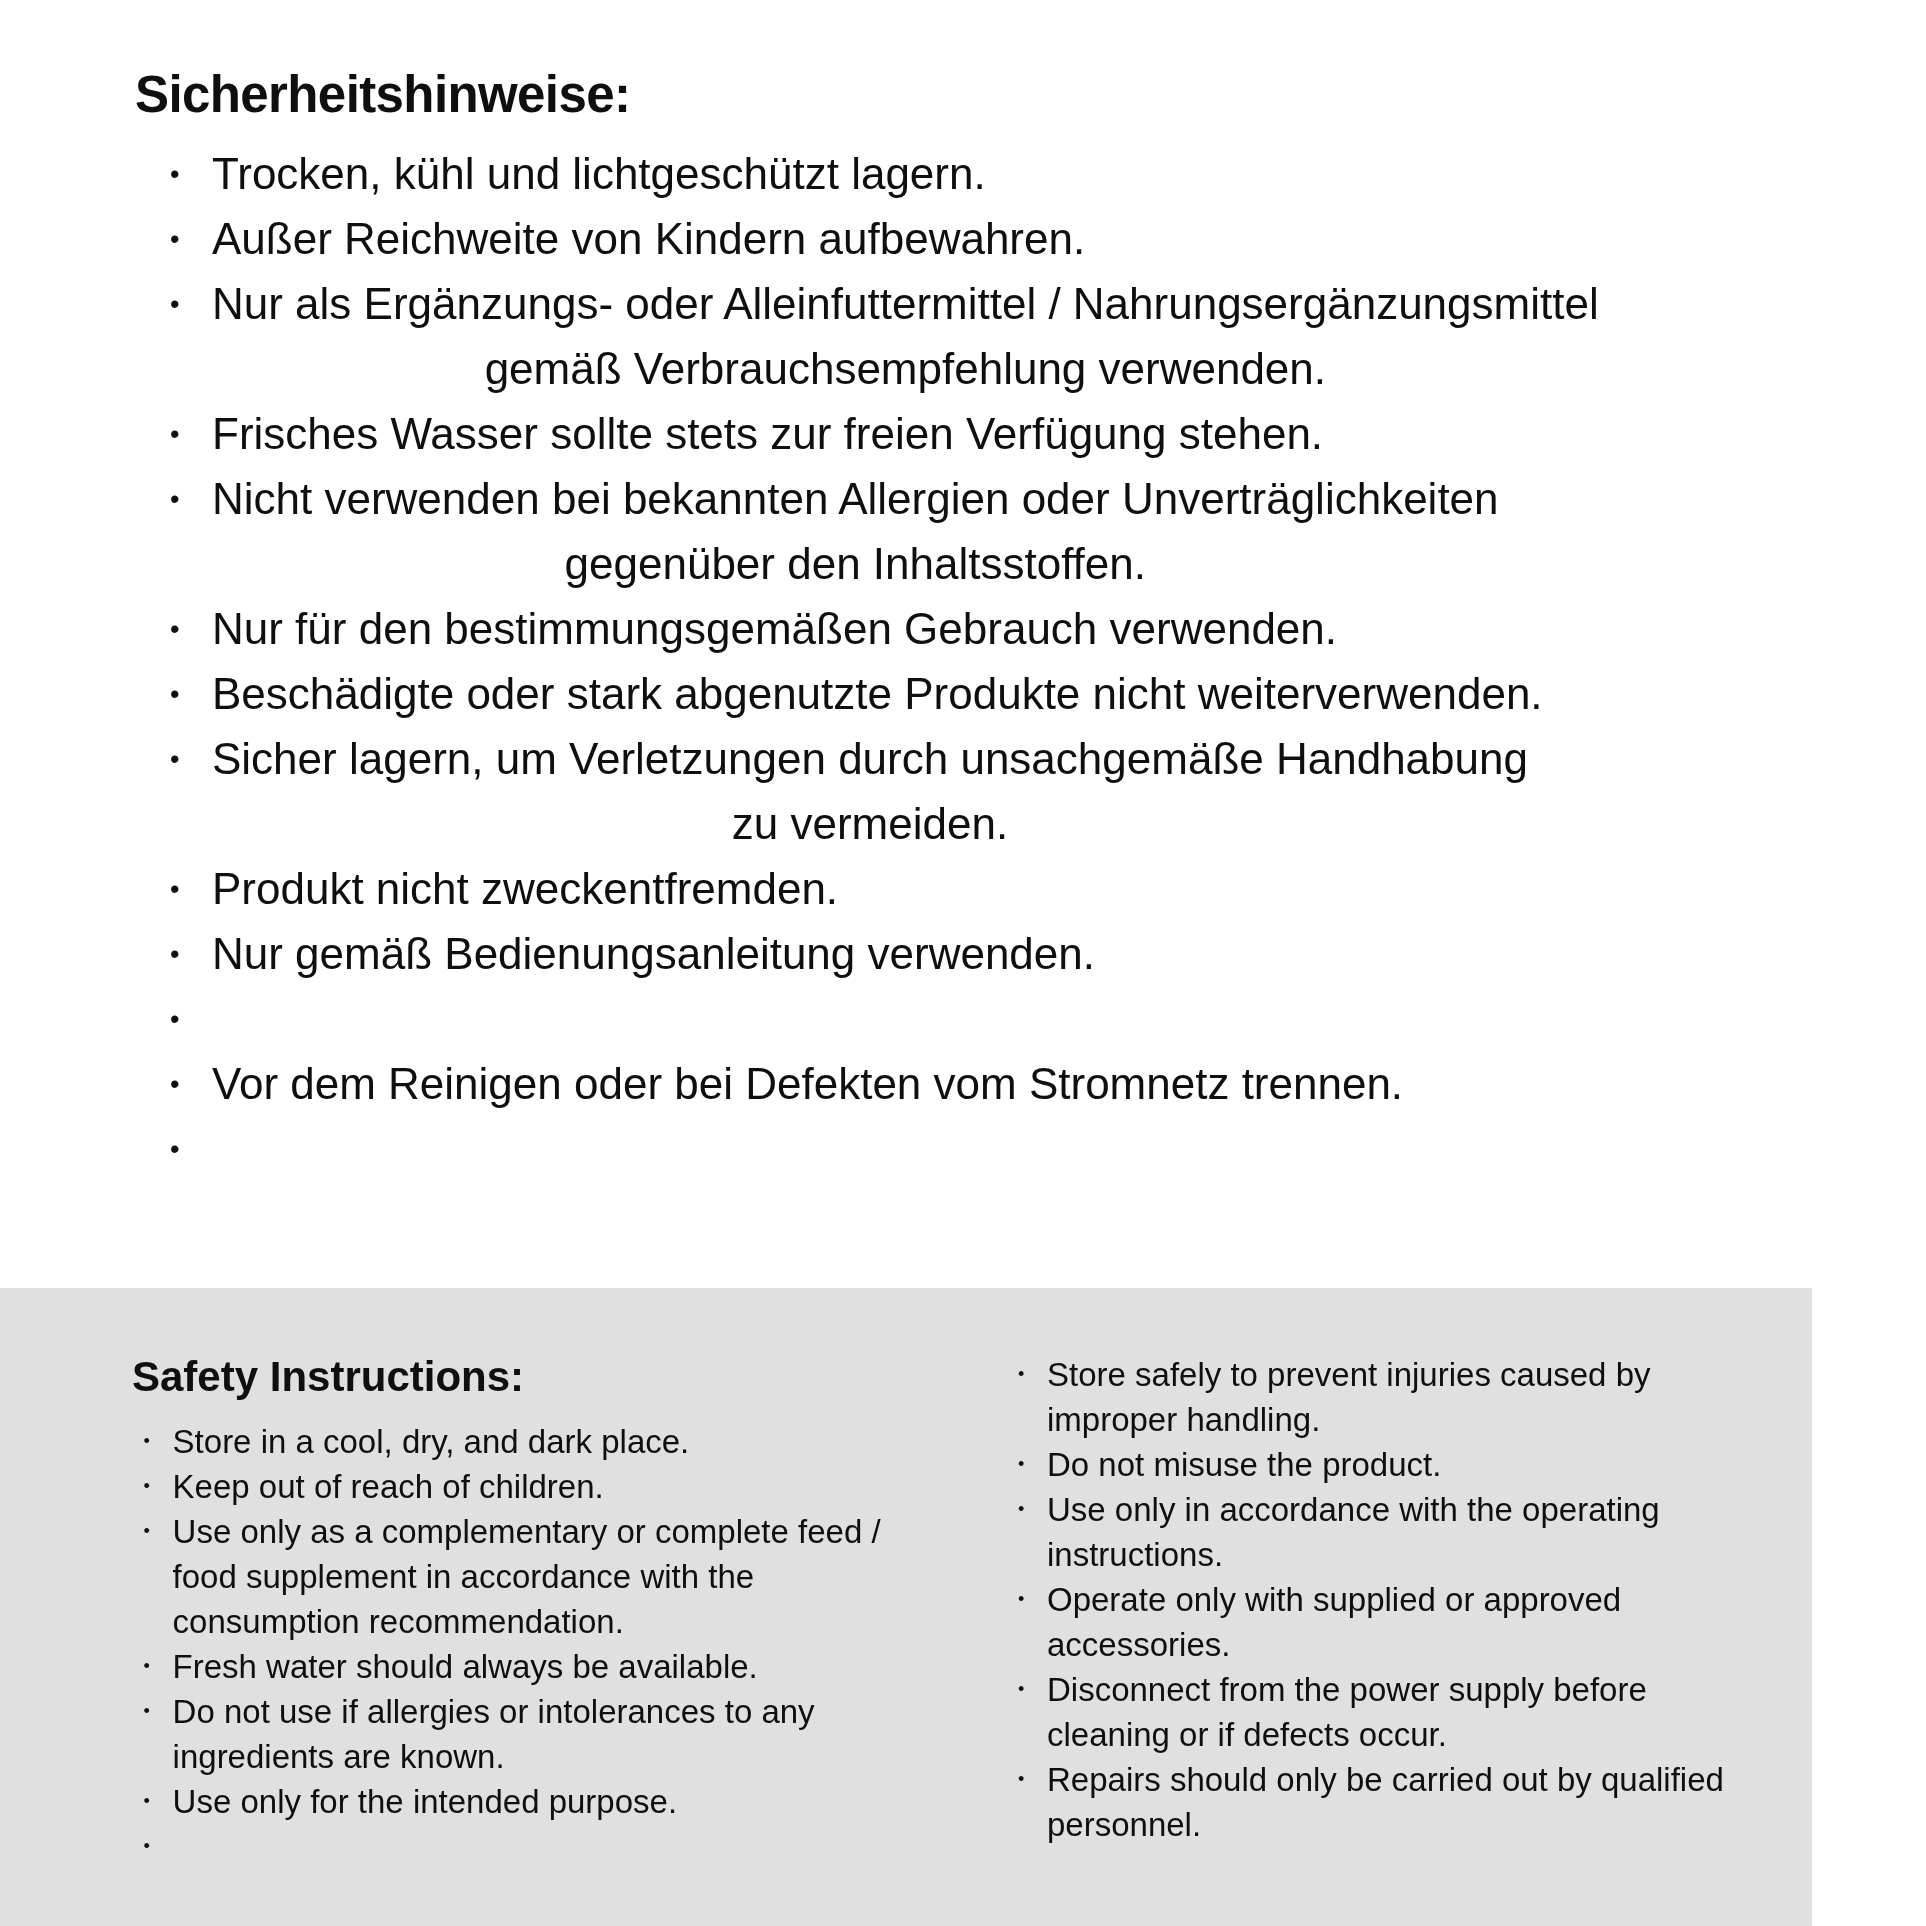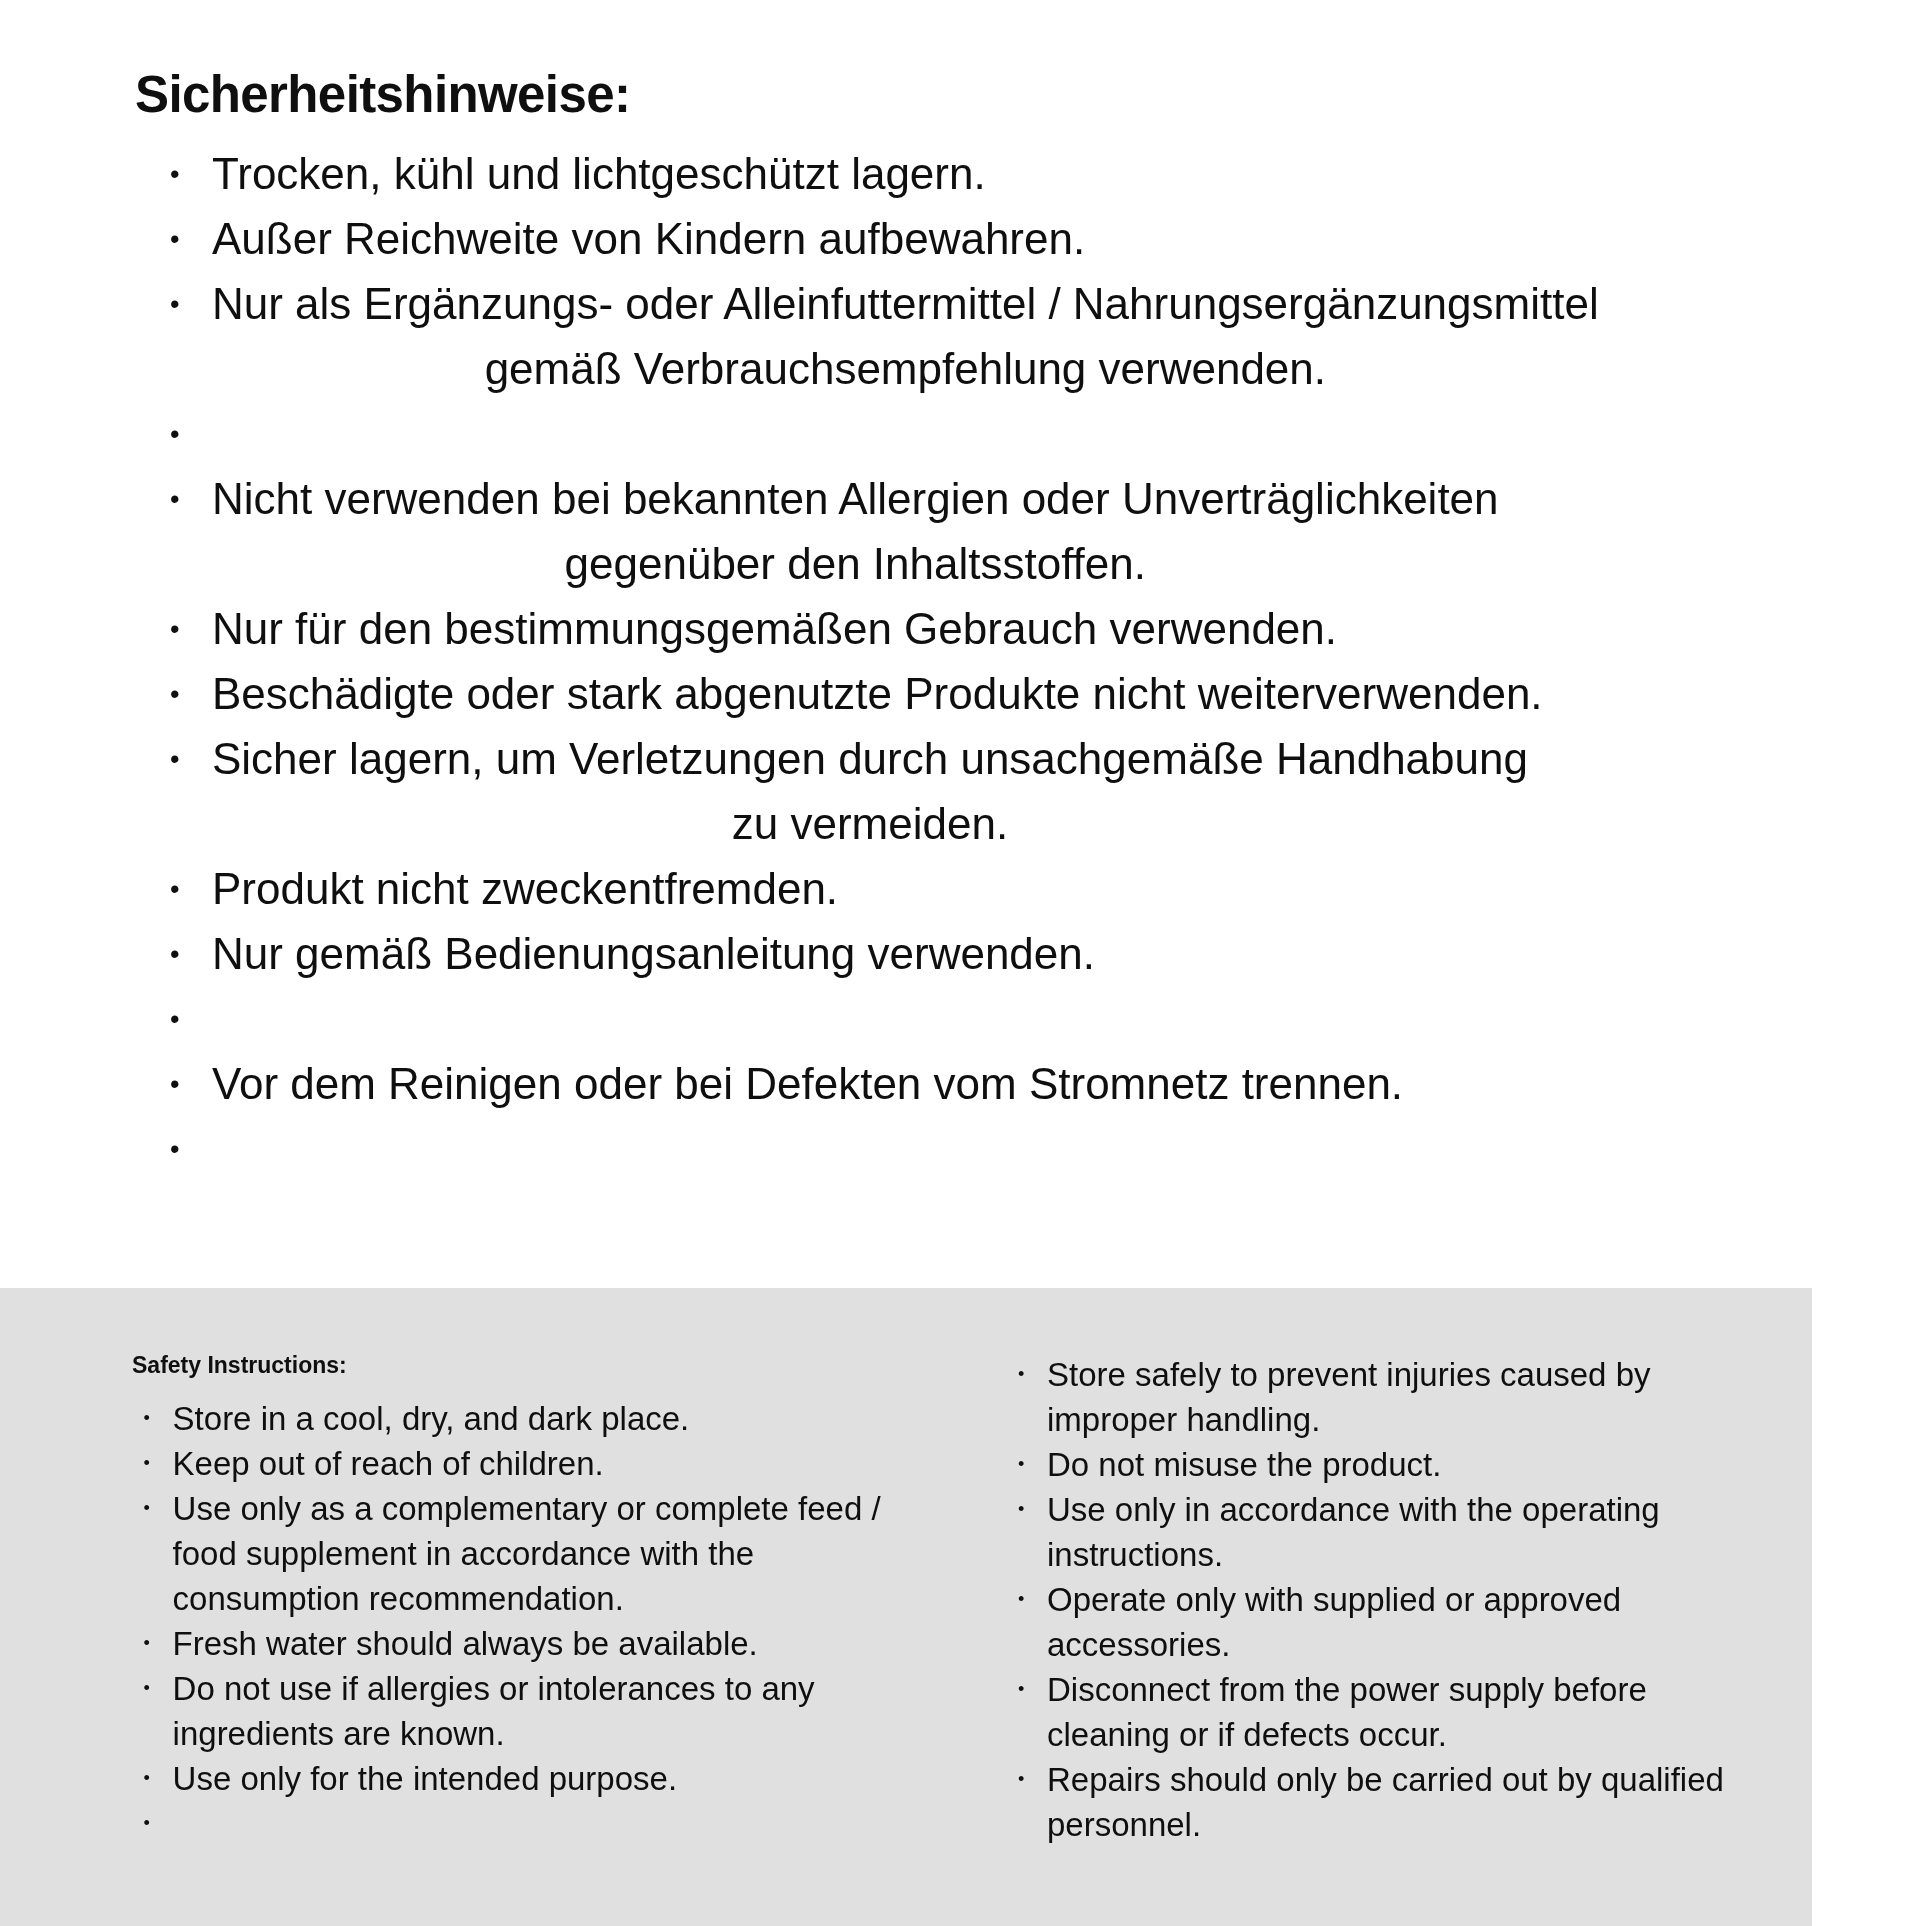--- a/index.html
+++ b/index.html
@@ -64,21 +64,21 @@
   }
   .en-col-left {
     flex: 0 0 886px;
     box-sizing: border-box;
   }
   .en-col-right {
     flex: 1 1 auto;
     box-sizing: border-box;
   }
   .en-heading {
-    font-size: 23px;
+    font-size: 42px;
     font-weight: 700;
     line-height: 1.2;
     margin: 0 0 16px 0;
   }
   .en-list {
     list-style: none;
     margin: 0;
     padding: 0 0 0 11.6px;
     font-size: 33px;
     line-height: 45px;
@@ -115,20 +115,21 @@
           <span class="bullet">•</span>
           <span class="li-text">Außer Reichweite von Kindern aufbewahren.</span>
         </li>
         <li>
           <span class="bullet">•</span>
           <span class="li-text">Nur als Ergänzungs- oder Alleinfuttermittel / Nahrungsergänzungsmittel
 gemäß Verbrauchsempfehlung verwenden.</span>
         </li>
         <li>
           <span class="bullet">•</span>
+          <span class="li-text">Frisches Wasser sollte stets zur freien Verfügung stehen.</span>
         </li>
         <li>
           <span class="bullet">•</span>
           <span class="li-text">Nicht verwenden bei bekannten Allergien oder Unverträglichkeiten
 gegenüber den Inhaltsstoffen.</span>
         </li>
         <li>
           <span class="bullet">•</span>
           <span class="li-text">Nur für den bestimmungsgemäßen Gebrauch verwenden.</span>
         </li>

